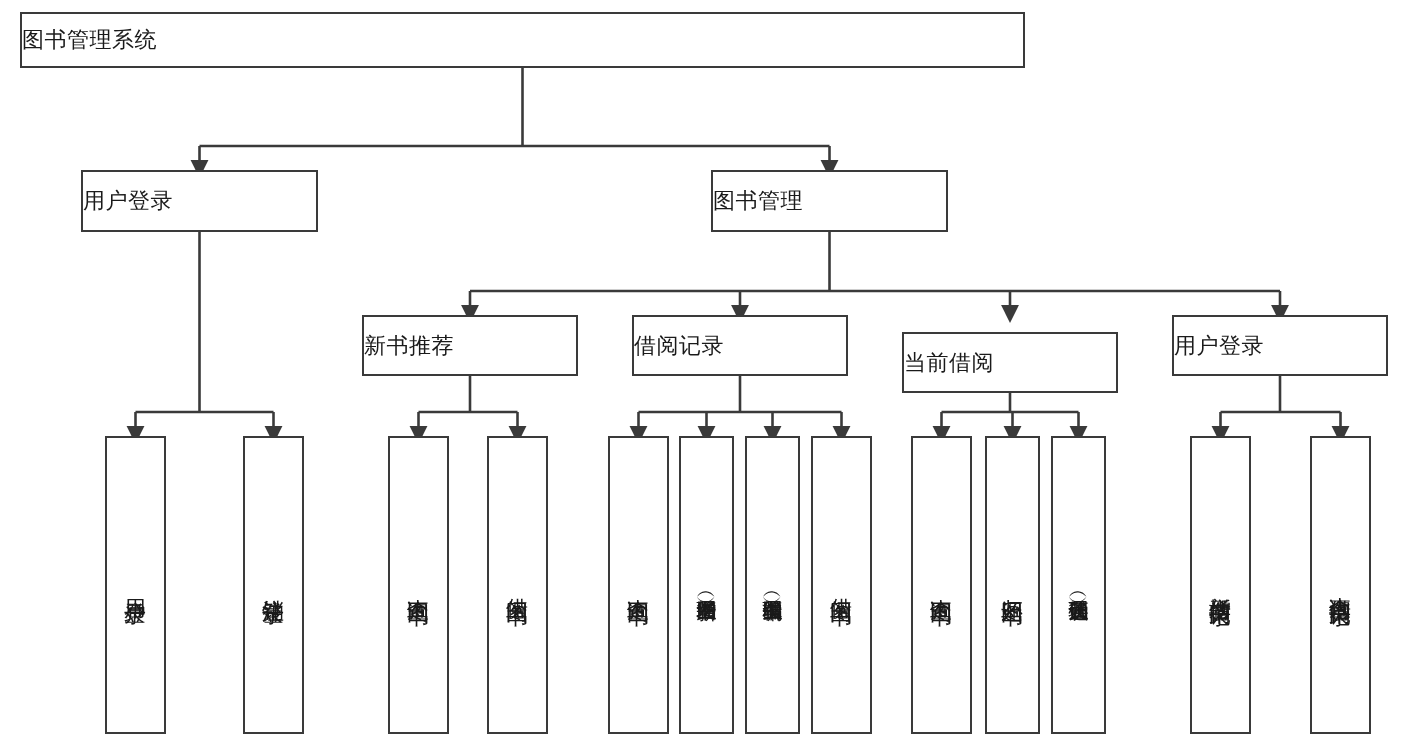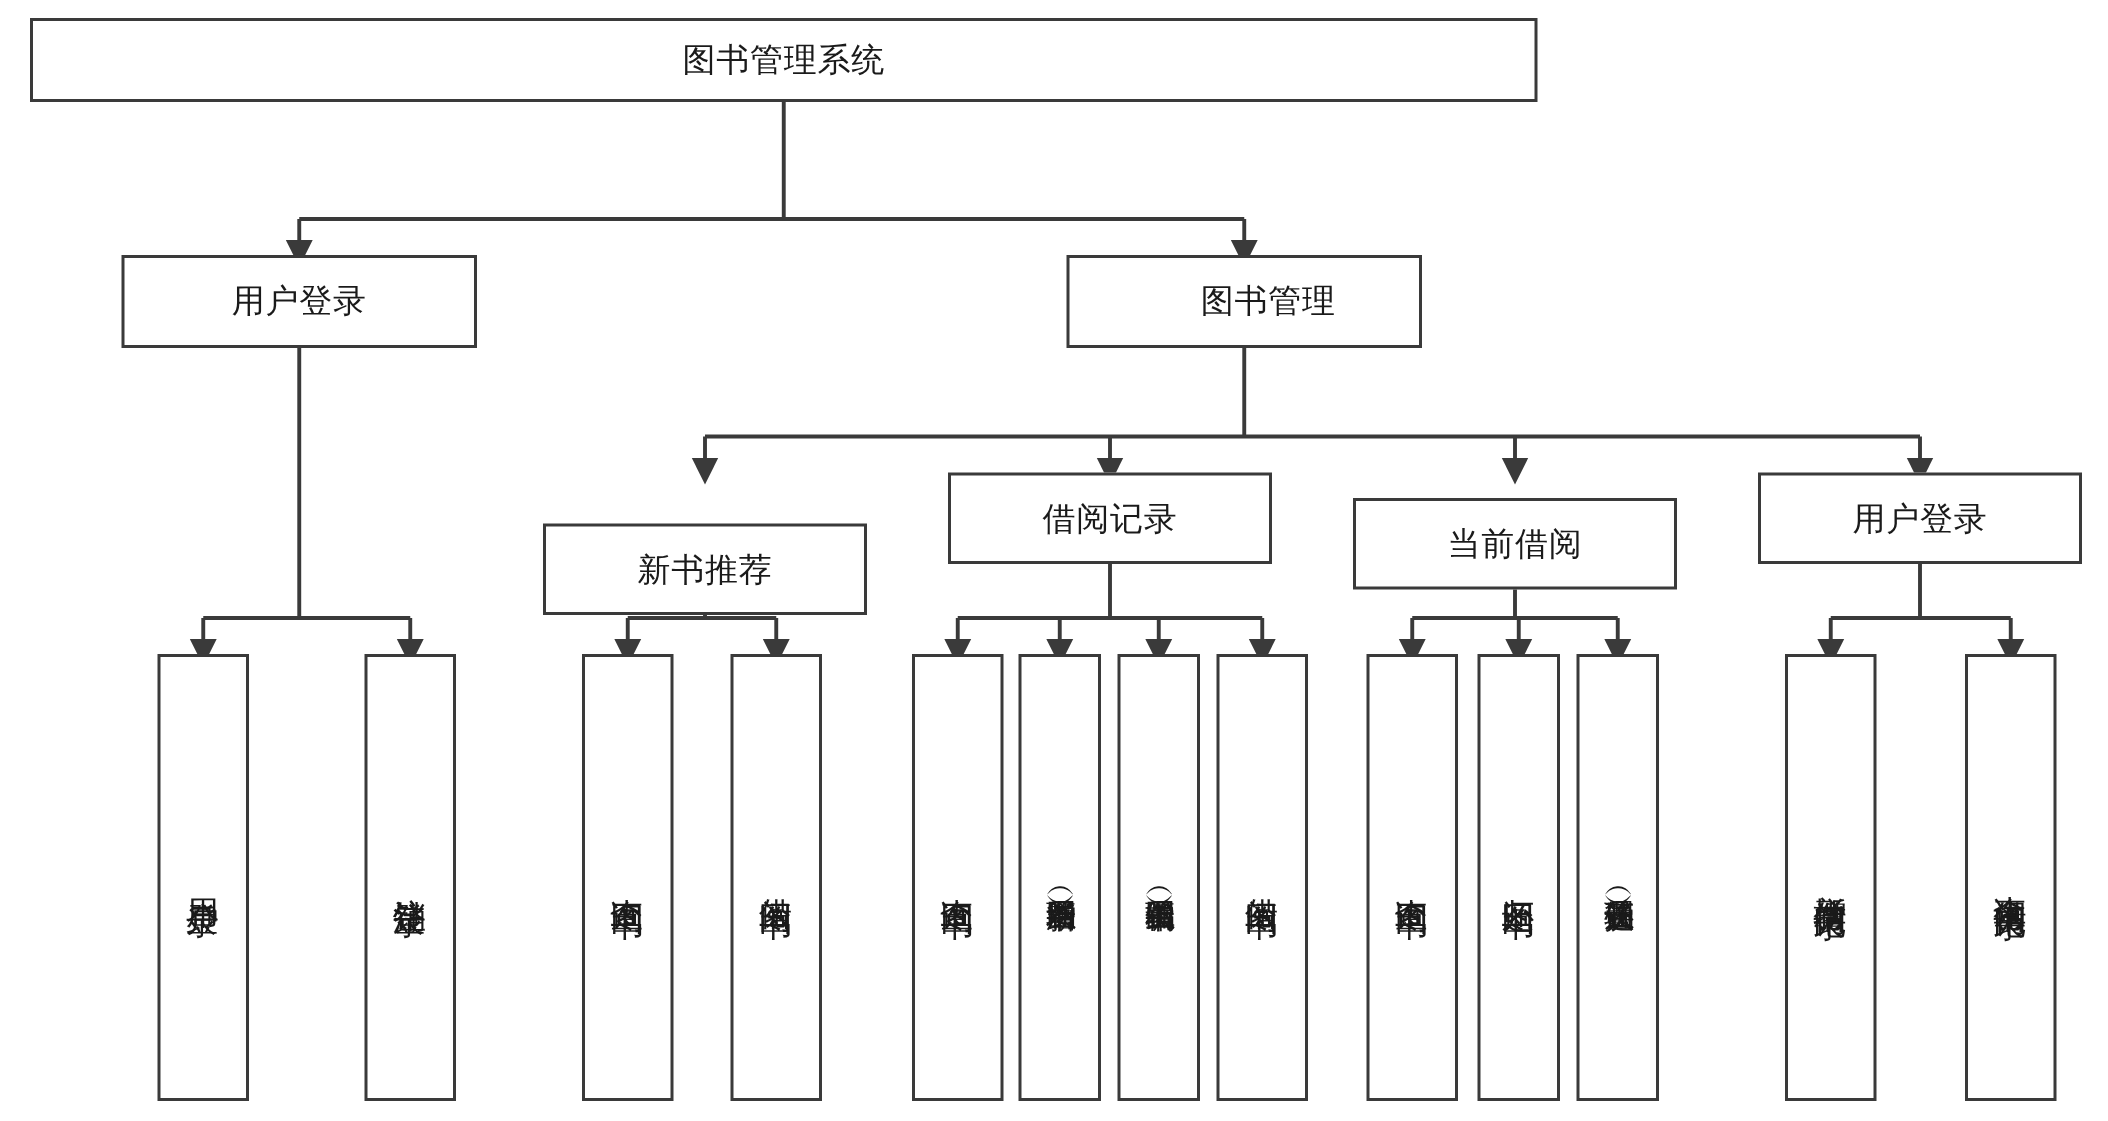--- a/index.html
+++ b/index.html
@@ -25,21 +25,20 @@
     width: 1405px;
     height: 747px;
   }
   .node {
     position: absolute;
     box-sizing: border-box;
     background: #ffffff;
     border: 2.5px solid #3a3a3a;
     display: flex;
     align-items: center;
-    justify-content: center;
     color: #1a1a1a;
     z-index: 3;
   }
   .node-label {
     display: block;
     text-align: center;
     line-height: 1.18;
     white-space: pre;
   }
   .node.h .node-label {
@@ -119,24 +118,24 @@
       </g>
   </svg>
 
   <div id="nodes-layer">
       <div class="node h" style="left: 20px; top: 12px; width: 1005px; height: 56px; border-color: rgb(58, 58, 58); background: rgb(255, 255, 255); color: rgb(26, 26, 26);">
         <span class="node-label">图书管理系统</span>
       </div>
       <div class="node h" style="left: 81px; top: 170px; width: 237px; height: 62px; border-color: rgb(58, 58, 58); background: rgb(255, 255, 255); color: rgb(26, 26, 26);">
         <span class="node-label">用户登录</span>
       </div>
-      <div class="node h" style="left: 711px; top: 170px; width: 237px; height: 62px; border-color: rgb(58, 58, 58); background: rgb(255, 255, 255); color: rgb(26, 26, 26); padding-left: 32px;">
+      <div class="node h" style="left: 711px; top: 170px; width: 237px; height: 62px; border-color: rgb(58, 58, 58); background: rgb(255, 255, 255); color: rgb(26, 26, 26);">
         <span class="node-label">图书管理</span>
       </div>
-      <div class="node h" style="left: 362px; top: 315px; width: 216px; height: 61px; border-color: rgb(58, 58, 58); background: rgb(255, 255, 255); color: rgb(26, 26, 26); margin-top: 34px;">
+      <div class="node h" style="left: 362px; top: 315px; width: 216px; height: 61px; border-color: rgb(58, 58, 58); background: rgb(255, 255, 255); color: rgb(26, 26, 26);">
         <span class="node-label">新书推荐</span>
       </div>
       <div class="node h" style="left: 632px; top: 315px; width: 216px; height: 61px; border-color: rgb(58, 58, 58); background: rgb(255, 255, 255); color: rgb(26, 26, 26);">
         <span class="node-label">借阅记录</span>
       </div>
       <div class="node h" style="left: 902px; top: 332px; width: 216px; height: 61px; border-color: rgb(58, 58, 58); background: rgb(255, 255, 255); color: rgb(26, 26, 26);">
         <span class="node-label">当前借阅</span>
       </div>
       <div class="node h" style="left: 1172px; top: 315px; width: 216px; height: 61px; border-color: rgb(58, 58, 58); background: rgb(255, 255, 255); color: rgb(26, 26, 26);">
         <span class="node-label">用户登录</span>

